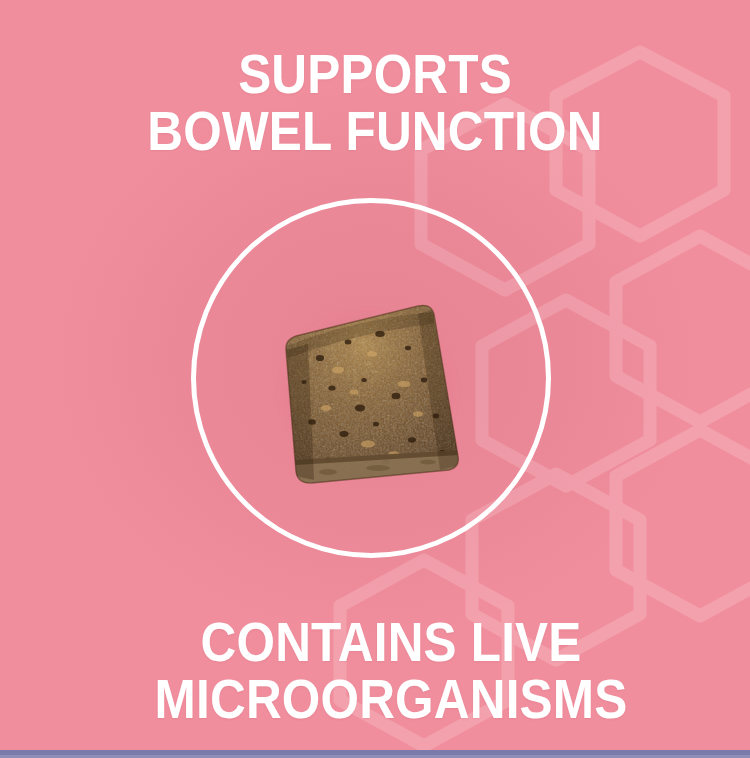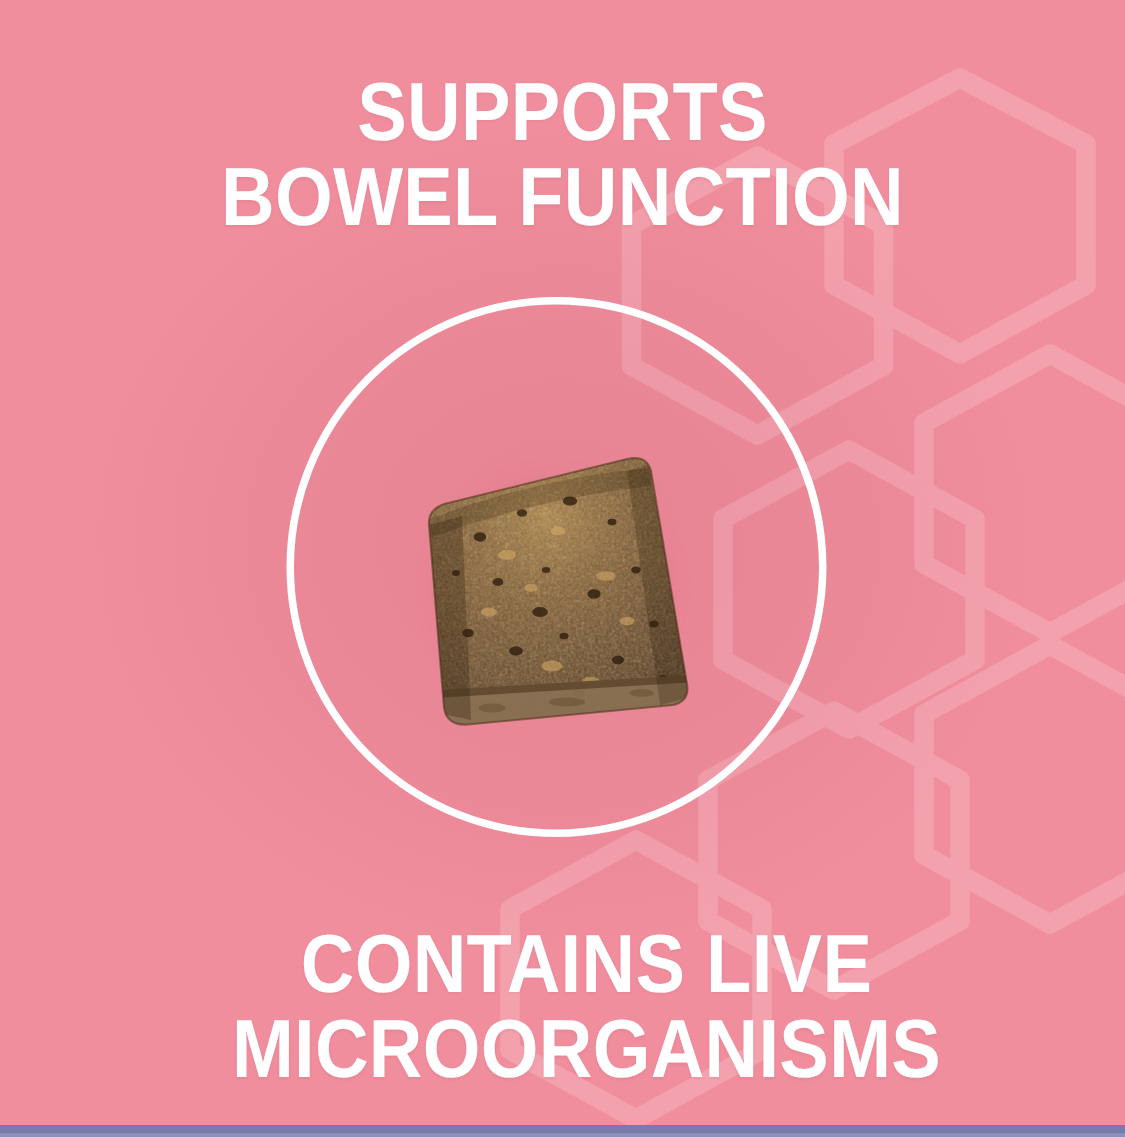--- a/index.html
+++ b/index.html
@@ -10,21 +10,21 @@
   }
   body {
     font-family: "Liberation Sans", "DejaVu Sans", sans-serif;
   }
 
   #panel {
     position: relative;
     width: 750px;
     height: 758px;
     overflow: hidden;
-    background: #0369a1;
+    background: #8b5cf6;
   }
 
   
   .bg-fill {
     position: absolute;
     left: 0; top: 0;
     width: 750px;
     height: 750px;
     background: #f08e9d;
   }

